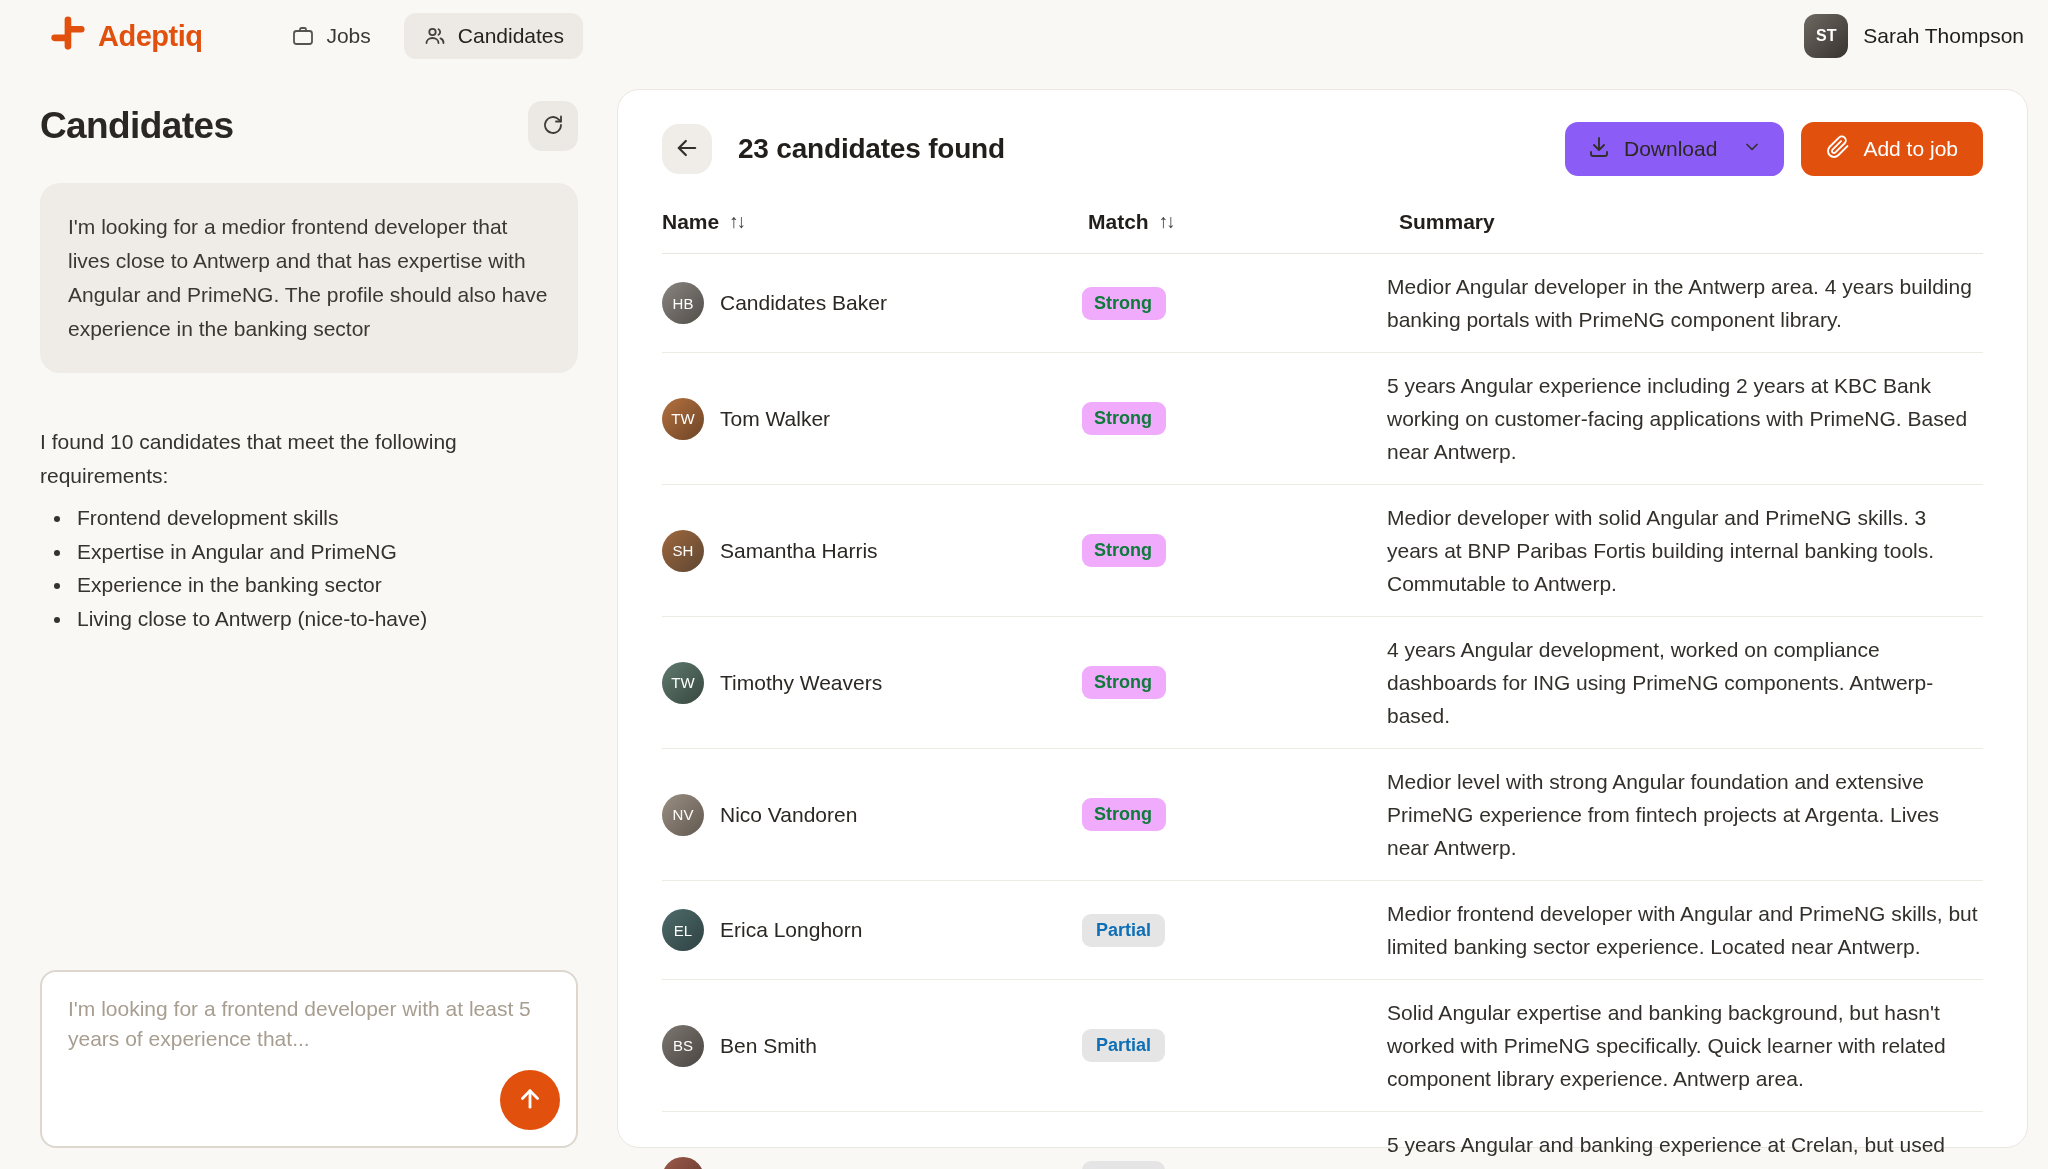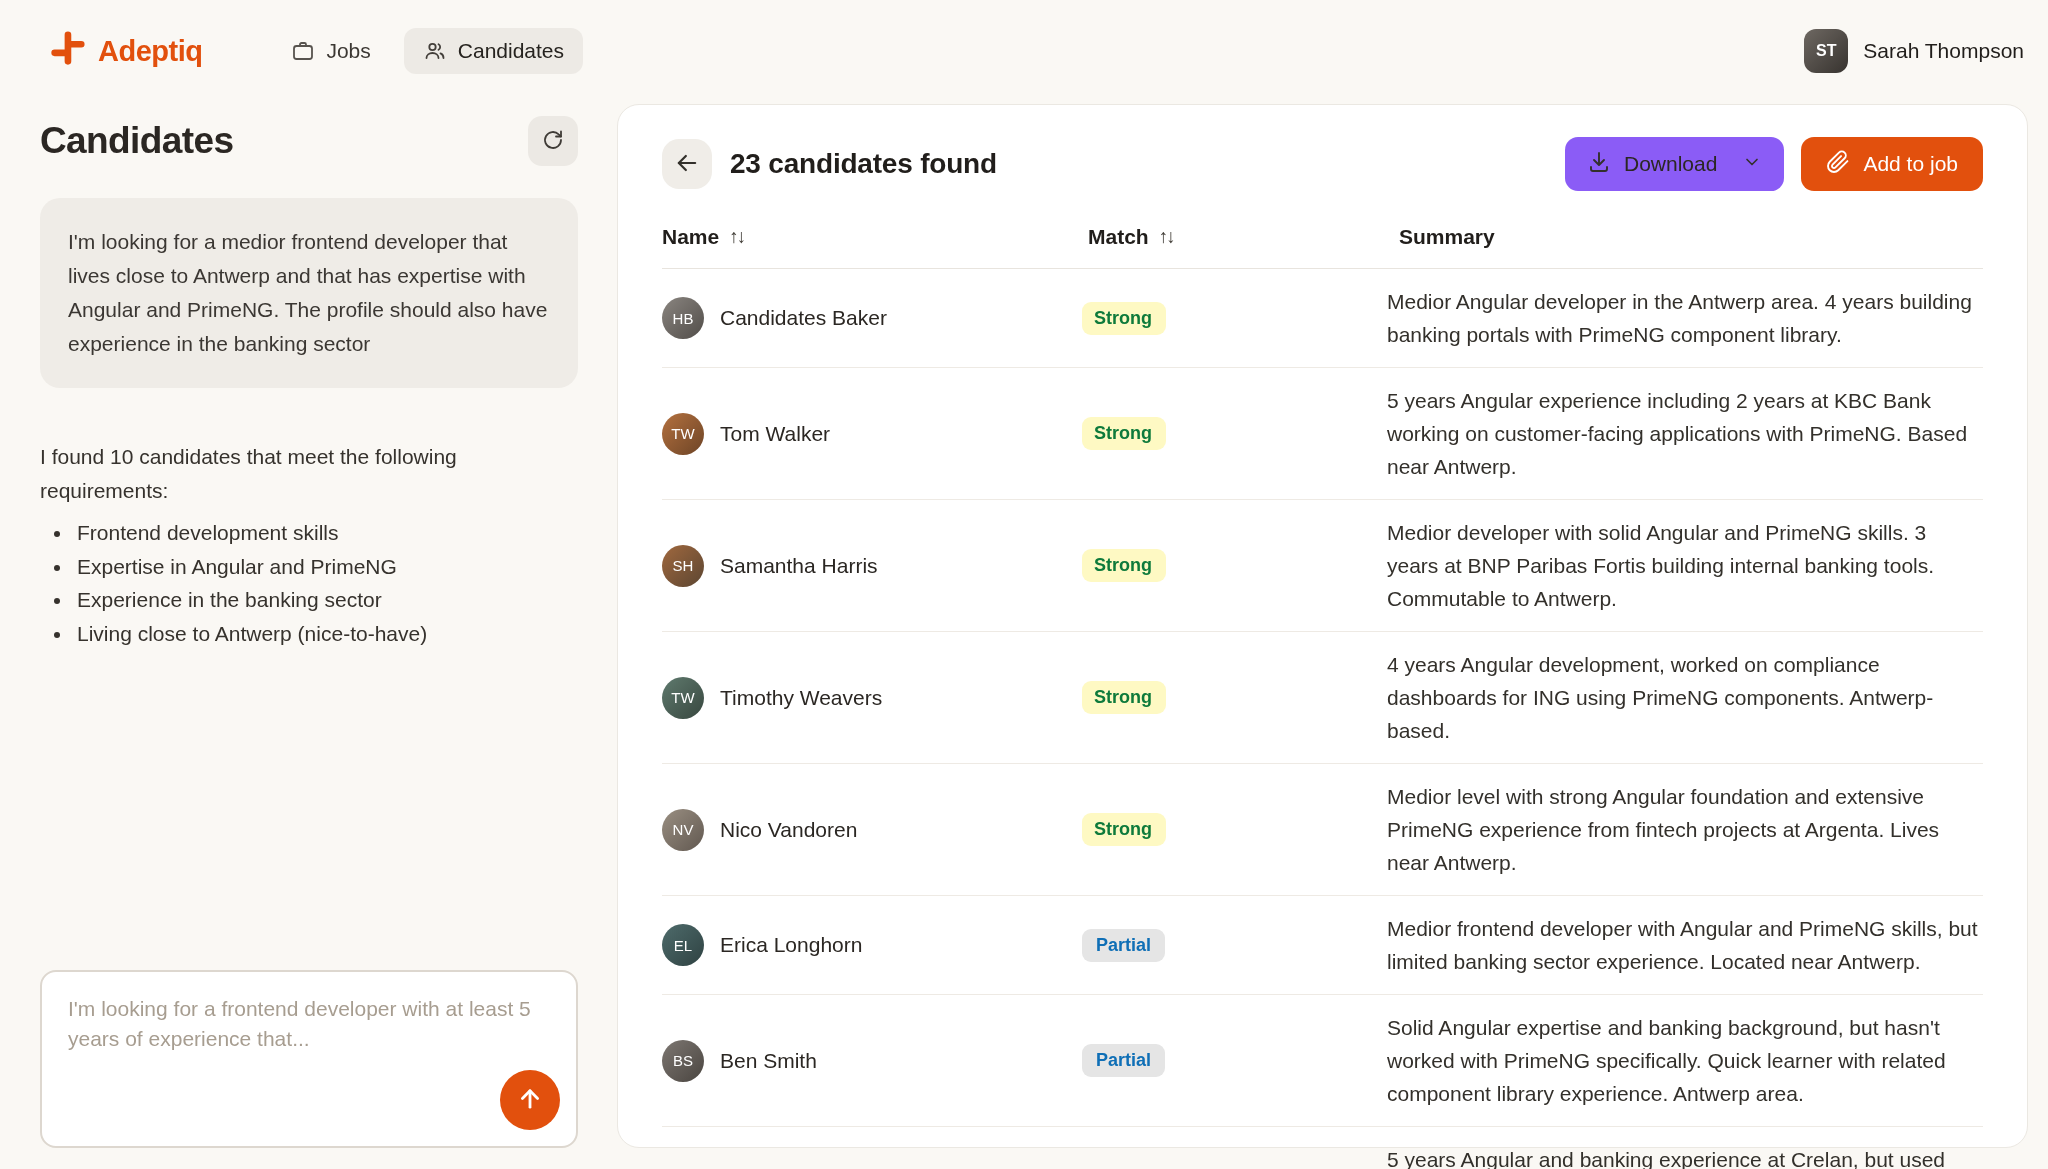--- a/index.html
+++ b/index.html
@@ -6,21 +6,21 @@
   html,body { width:2048px; height:1169px; }
   body {
     background:#faf8f4;
     font-family:"Liberation Sans", sans-serif;
     color:#2b2723;
     overflow:hidden;
   }
   .app { width:2048px; height:1169px; display:flex; flex-direction:column; }
 
   
-  .topbar { height:88px; display:flex; align-items:center; padding:0 24px 16px 48px; flex-shrink:0;margin-top:15px; }
+  .topbar { height:88px; display:flex; align-items:center; padding:0 24px 16px 48px; flex-shrink:0; }
   .logo { display:flex; align-items:center; gap:12px; }
   .logo-text { font-size:29px; font-weight:800; color:#e2500d; letter-spacing:-0.5px; }
   .nav { display:flex; align-items:center; gap:14px; margin-left:70px; }
   .nav-item { display:flex; align-items:center; gap:11px; font-size:21px; color:#3c3833;
               padding:11px 19px; border-radius:12px; background:transparent; border:none; cursor:pointer; }
   .nav-item.active { background:#edeae5; color:#26231f; }
   .nav-item svg { display:block; }
   .topbar-spacer { flex:1; }
   .user { display:flex; align-items:center; gap:15px; font-size:21px; color:#211e1b; }
   .user-avatar { width:44px; height:44px; border-radius:12px; color:#fff; font-size:16px; font-weight:700;
@@ -46,21 +46,21 @@
                 border:2px solid #ddd7cf; border-radius:16px; height:178px; }
   .chat-input textarea { width:100%; height:100%; border:none; outline:none; resize:none; background:transparent;
                          padding:22px 26px; font-family:inherit; font-size:21px; line-height:1.45; color:#3b3733; }
   .chat-input textarea::placeholder { color:#a79d90; }
   .send-btn { position:absolute; right:16px; bottom:16px; width:60px; height:60px; border-radius:50%;
               background:#e2500d; border:none; cursor:pointer; display:flex; align-items:center; justify-content:center; }
 
   
   .panel { flex:1; background:#ffffff; border:1px solid #ebe8e2; border-radius:22px;
            padding:32px 44px 28px; display:flex; flex-direction:column; min-width:0; }
-  .panel-header { display:flex; align-items:center; gap:18px; flex-shrink:0; }
+  .panel-header { display:flex; align-items:center; gap:26px; flex-shrink:0; }
   .back-btn { width:50px; height:50px; border-radius:17px; background:#f0ede8; border:none; cursor:pointer;
               display:flex; align-items:center; justify-content:center; }
   .panel-title { font-size:28px; font-weight:600; color:#211e1b; letter-spacing:-0.2px; }
   .header-actions { margin-left:auto; display:flex; align-items:center; gap:17px; }
   .download-btn { display:flex; align-items:center; gap:13px; height:54px; padding:0 22px;
                   background:#8b5cf6; border:none; border-radius:13px; font-family:inherit;
                   font-size:21px; color:#2b2723; cursor:pointer; }
   .download-btn .chev { margin-left:12px; }
   .add-job-btn { display:flex; align-items:center; gap:13px; height:54px; padding:0 25px;
                  background:#e2500d; border:none; border-radius:13px; font-family:inherit;
@@ -83,21 +83,21 @@
   .rows .row:nth-child(8n+1) .avatar { background:linear-gradient(135deg,#8a8580,#514d49); }
   .rows .row:nth-child(8n+2) .avatar { background:linear-gradient(135deg,#b4713f,#6d4426); }
   .rows .row:nth-child(8n+3) .avatar { background:linear-gradient(135deg,#a0683e,#5c4632); }
   .rows .row:nth-child(8n+4) .avatar { background:linear-gradient(135deg,#5f7a6e,#38473f); }
   .rows .row:nth-child(8n+5) .avatar { background:linear-gradient(135deg,#9a8f82,#615850); }
   .rows .row:nth-child(8n+6) .avatar { background:linear-gradient(135deg,#4e6b6b,#2f4242); }
   .rows .row:nth-child(8n+7) .avatar { background:linear-gradient(135deg,#7d7772,#4a4540); }
   .rows .row:nth-child(8n+8) .avatar { background:linear-gradient(135deg,#9c5a4a,#5e352c); }
   .cell-match { width:305px; flex-shrink:0; }
   .badge { display:inline-block; font-size:18px; font-weight:700; padding:6px 14px; border-radius:9px; }
-  .badge.strong  { background:#fef9c3; color:#0e7a3b;padding-left:12px; }
+  .badge.strong  { background:#f0abfc; color:#0e7a3b;padding-left:12px; }
   .badge.partial { background:#e5e5e5; color:#0f6fb6; }
   .cell-summary { flex:1; min-width:0; font-size:21px; line-height:33px; color:#33302b; padding:10px 0; }
 </style>
 </head>
 <body>
 
 <div class="app">
 
   <header class="topbar">
     <div class="logo">

